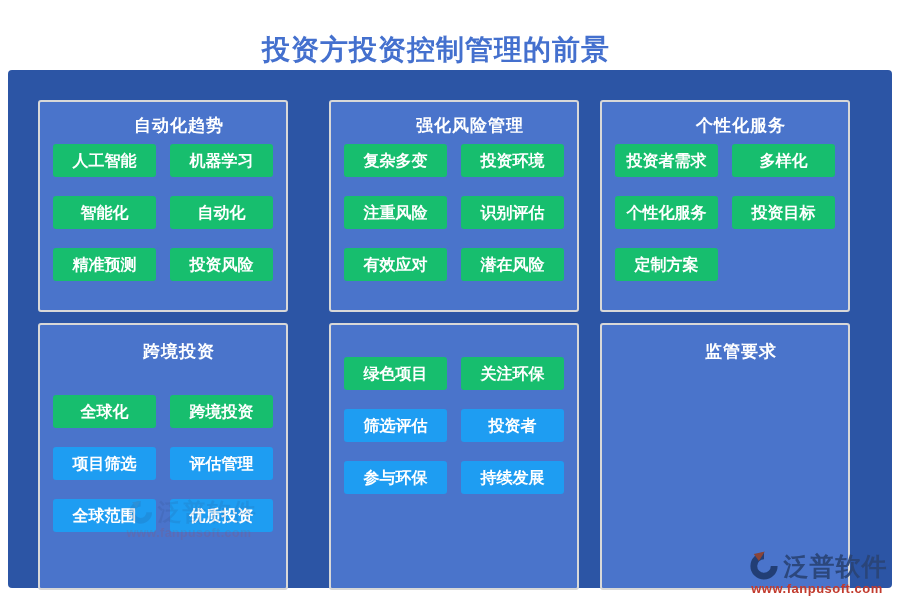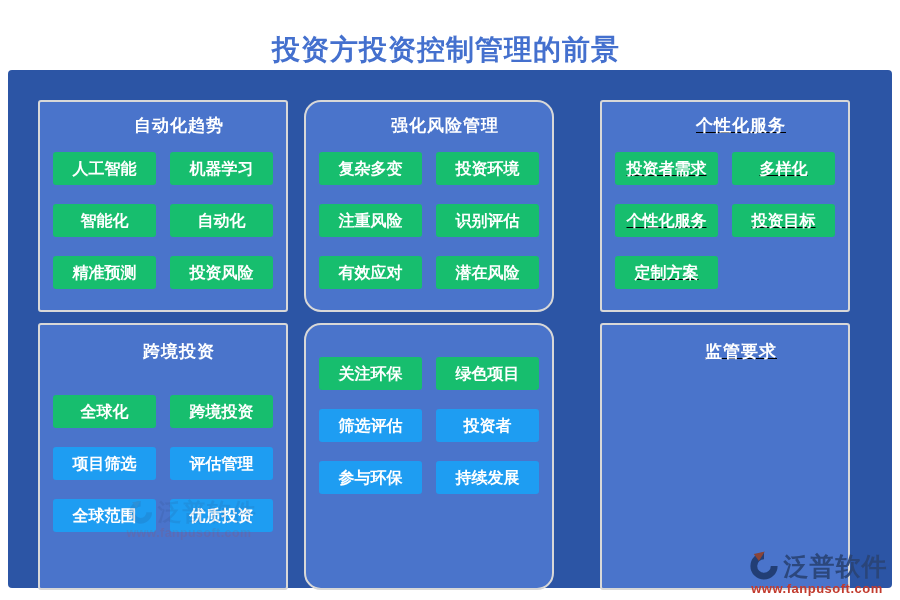--- a/index.html
+++ b/index.html
@@ -2,44 +2,44 @@
 <html style="--title-color: #4470CE; --container-bg: #2C55A5; --panel-bg: #4A74CB; --panel-border: #D8D8D8; --tag-green: #17BE6E; --tag-blue: #1E9DF2; --tag-text: #FFFFFF; --watermark-text: #2A4476; --watermark-url: #C23B2E;"><head>
 <meta charset="utf-8">
 <style>
   html,body{margin:0;padding:0;}
   body{
     width:900px;height:600px;position:relative;overflow:hidden;
     background:#ffffff;
     font-family:"Liberation Sans","DejaVu Sans",sans-serif;
   }
   .page-title{
-    position:absolute;left:10px;top:12px;width:872px;
+    position:absolute;left:0;top:12px;width:872px;
     text-align:center;font-size:28px;font-weight:bold;
     color:var(--title-color,#4470CE);letter-spacing:1px;
   }
   .board{
     position:absolute;left:8px;top:70px;width:884px;height:518px;
     background:var(--container-bg,#2C55A5);border-radius:4px;
   }
   .panel{
     position:absolute;width:250px;
     background:var(--panel-bg,#4A74CB);
     border:2px solid var(--panel-border,#D8D8D8);
     border-radius:3px;box-sizing:border-box;
     text-align:center;
   }
-  .c1{left:30px;} .c2{left:296px;border-radius:17px;} .c3{left:592px;text-decoration:underline;}
+  .c1{left:30px;} .c2{left:321px;} .c3{left:592px;}
   .r1{top:30px;height:212px;} .r2{top:253px;height:267px;}
   .panel-title{
     margin:12px 0 0 0;font-size:17px;font-weight:bold;
     color:#ffffff;letter-spacing:1px;padding-left:32px;
   }
   .r2 .panel-title{margin-top:15px;}
   .tags{
-    margin-top:15px;display:grid;
+    margin-top:7px;display:grid;
     grid-template-columns:103px 103px;
     column-gap:14px;row-gap:19px;justify-content:center;
   }
   .r2 .tags{margin-top:32px;}
   .tag{
     height:33px;line-height:33px;border-radius:3px;
     font-size:16px;font-weight:bold;color:var(--tag-text,#FFFFFF);
     text-align:center;white-space:nowrap;overflow:hidden;
   }
   .tag[data-variant="green"]{background:var(--tag-green,#17BE6E);}
@@ -112,22 +112,22 @@
       <span class="tag" data-variant="green">跨境投资</span>
       <span class="tag" data-variant="blue">项目筛选</span>
       <span class="tag" data-variant="blue">评估管理</span>
       <span class="tag" data-variant="blue">全球范围</span>
       <span class="tag" data-variant="blue">优质投资</span>
     </div>
   </section>
 
   <section class="panel c2 r2">
     <div class="tags">
+      <span class="tag" data-variant="green">绿色项目</span>
       <span class="tag" data-variant="green">关注环保</span>
-      <span class="tag" data-variant="green">绿色项目</span>
       <span class="tag" data-variant="blue">筛选评估</span>
       <span class="tag" data-variant="blue">投资者</span>
       <span class="tag" data-variant="blue">参与环保</span>
       <span class="tag" data-variant="blue">持续发展</span>
     </div>
   </section>
 
   <section class="panel c3 r2">
     <h2 class="panel-title">监管要求</h2>
   </section>

